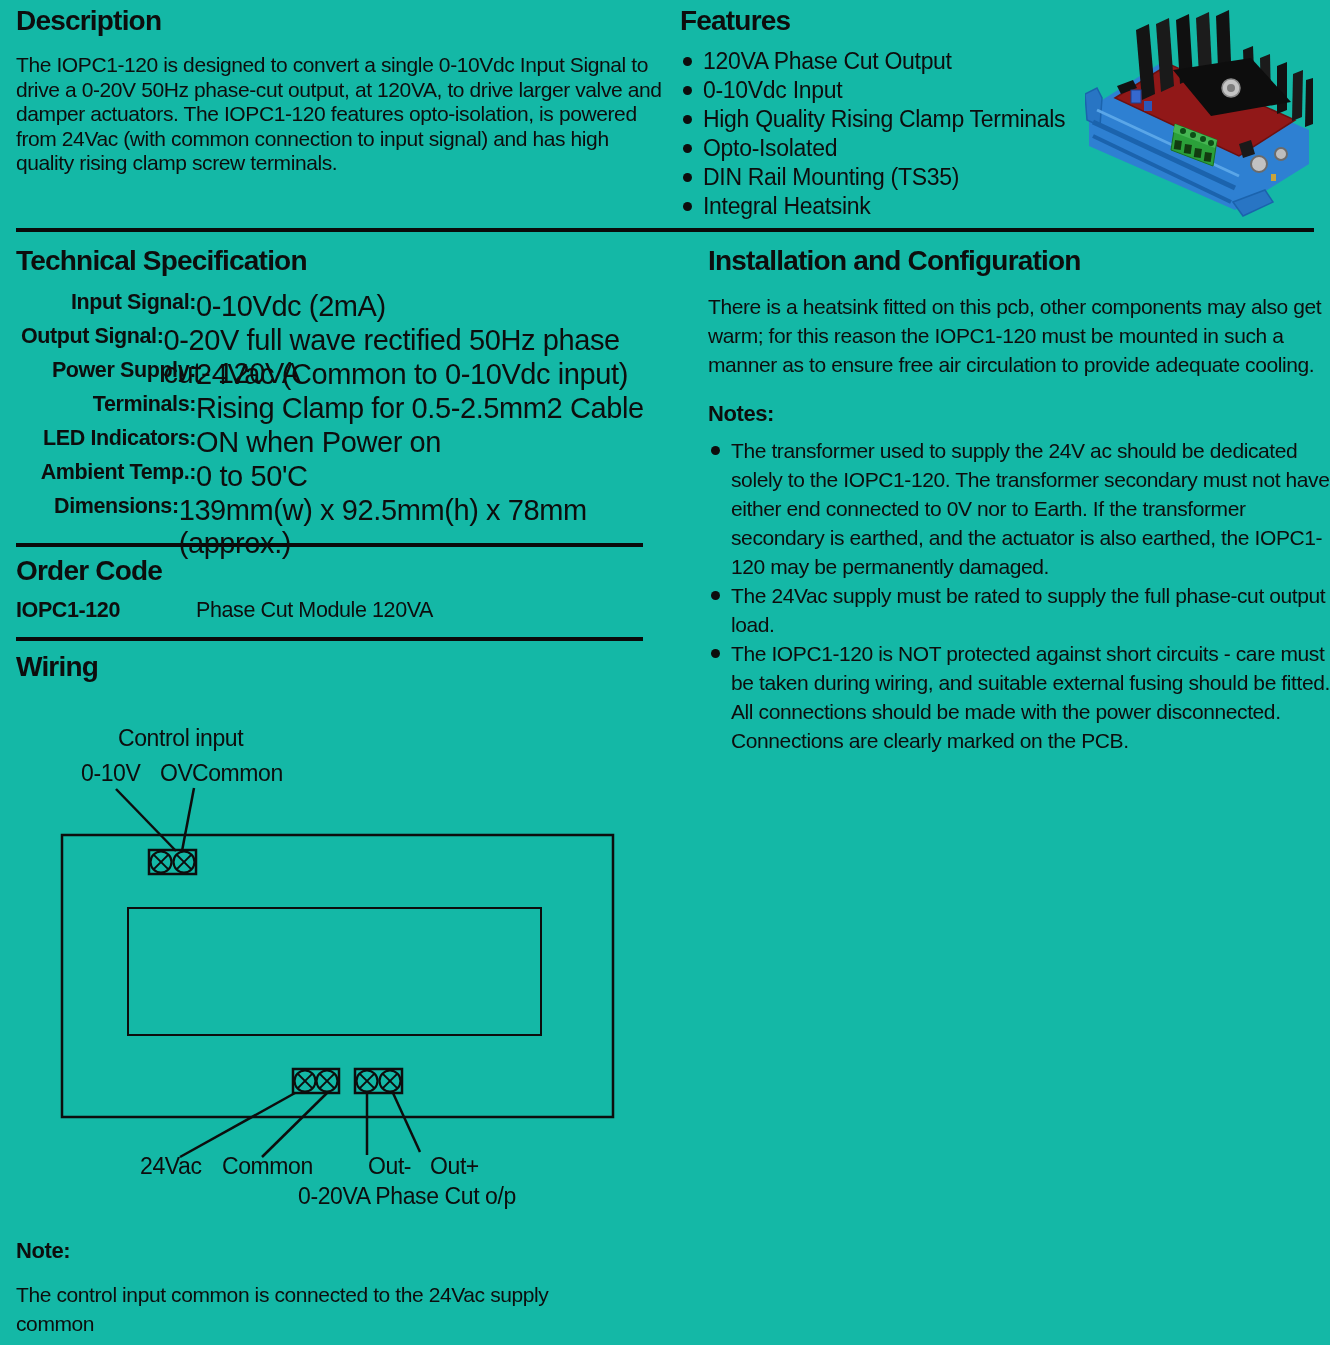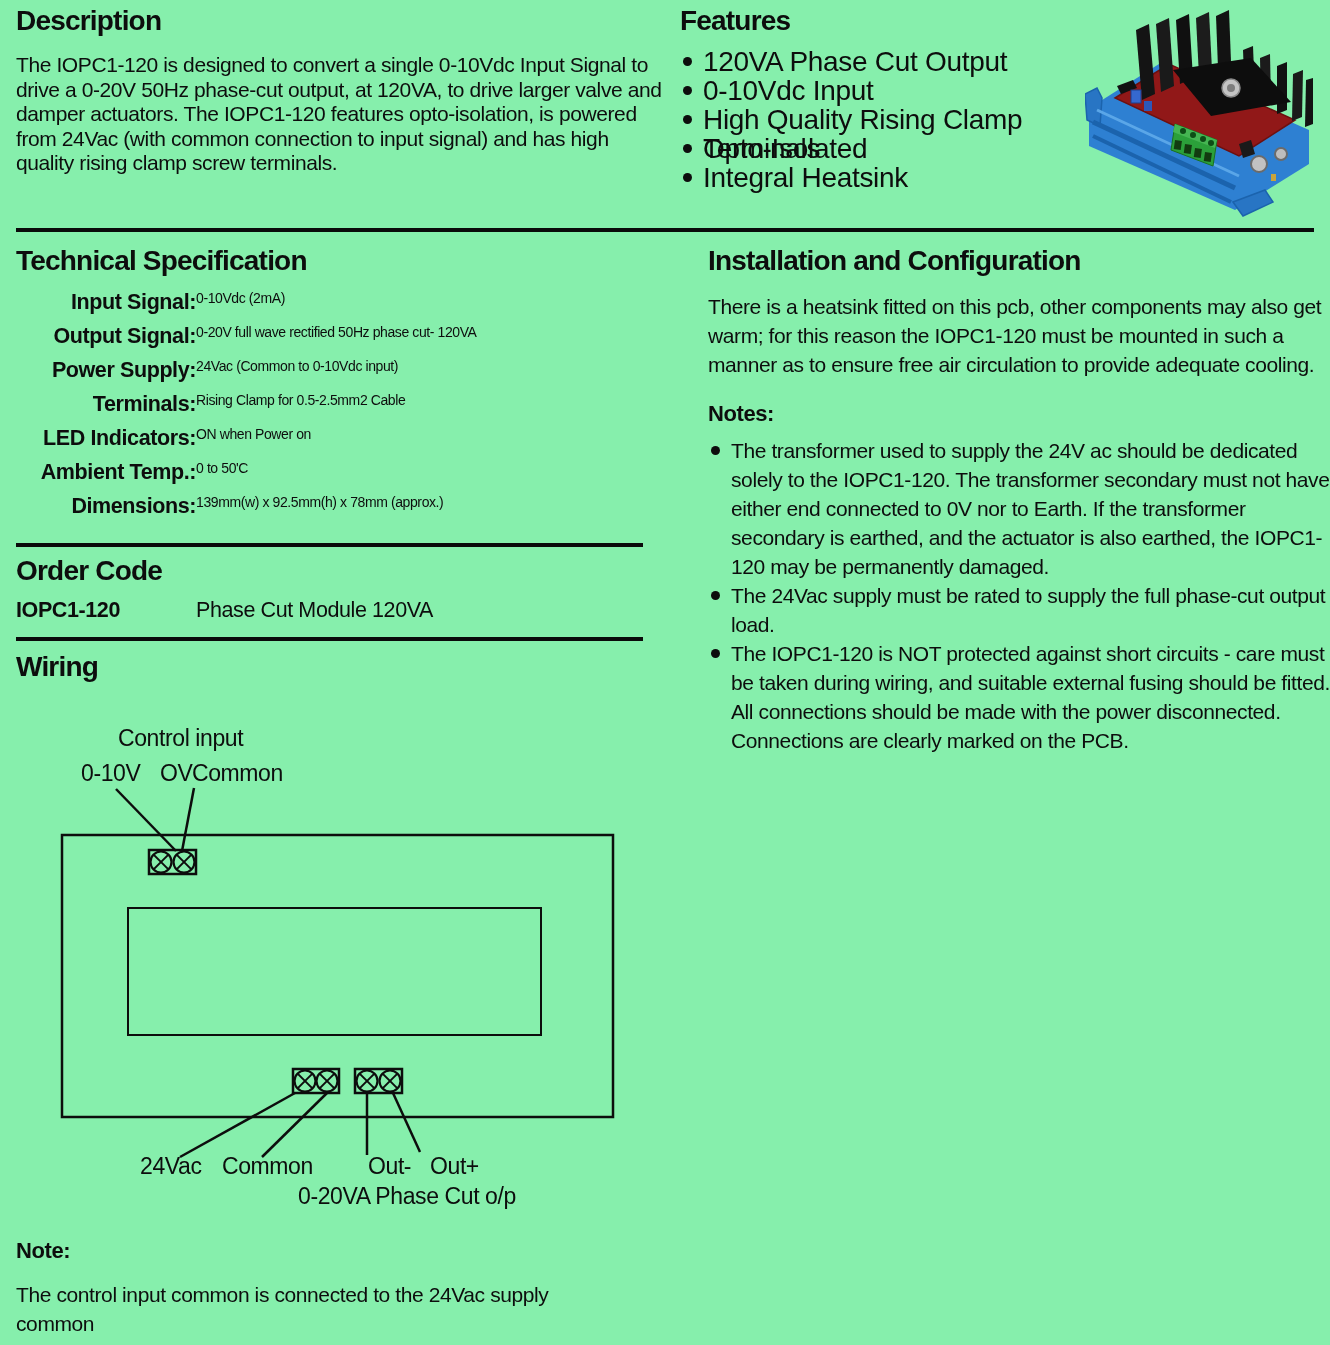--- a/index.html
+++ b/index.html
@@ -1,35 +1,35 @@
 <!DOCTYPE html>
 <html><head>
 <meta charset="utf-8">
 <style>
   html,body{margin:0;padding:0;background:#fff;}
-  .page{position:relative;width:1330px;height:1345px;background:#86efac;
+  .page{position:relative;width:1330px;height:1345px;background:#14b8a6;
         font-family:"Liberation Sans",sans-serif;color:#0d0d0d;overflow:hidden;}
   .abs{position:absolute;}
   .sec-heading{font-size:28px;font-weight:bold;letter-spacing:-0.8px;line-height:30px;margin:0;}
   .sub-heading{font-size:22px;font-weight:bold;letter-spacing:-0.4px;margin:0;}
   .body-text{font-size:21px;line-height:24.5px;letter-spacing:-0.4px;}
   .body-text-loose{font-size:21px;line-height:29px;letter-spacing:-0.4px;}
   .rule{position:absolute;left:16px;background:#0a0a0a;height:4px;}
   .rule.full{width:1298px;}
   .rule.half{width:627px;}
   
   .blist{list-style:none;margin:0;padding:0;}
   .blist li{position:relative;padding-left:23px;}
   .blist li .dot{position:absolute;left:3px;top:10px;width:9px;height:9px;border-radius:50%;background:#0d0d0d;}
-  .feat li{height:29px;font-size:28px;letter-spacing:-0.3px;line-height:29px;}
+  .feat li{height:29px;font-size:23px;letter-spacing:-0.3px;line-height:29px;}
   .notes li{font-size:21px;line-height:29px;letter-spacing:-0.4px;margin:0;}
   
   .spec-row{display:flex;height:34px;align-items:flex-start;}
   .spec-label{width:180px;font-weight:bold;font-size:21.5px;letter-spacing:-0.4px;text-align:right;}
-  .spec-value{font-size:14px;letter-spacing:-0.4px;}
+  .spec-value{font-size:29px;letter-spacing:-0.4px;}
   .order-row{display:flex;}
   .order-code{width:180px;font-weight:bold;font-size:21.5px;letter-spacing:-0.4px;}
   .order-desc{font-size:21.5px;letter-spacing:-0.4px;}
   
   .wlabel{position:absolute;font-size:23px;letter-spacing:-0.4px;white-space:nowrap;}
 </style>
 </head>
 <body>
 
 <div class="page">
@@ -39,20 +39,21 @@
     <div class="body-text" style="margin-top:17px;">The IOPC1-120 is designed to convert a single  0-10Vdc Input Signal to drive a 0-20V 50Hz phase-cut output, at 120VA, to drive larger valve and damper actuators. The IOPC1-120 features opto-isolation, is powered from 24Vac (with common connection to input signal) and has high quality rising clamp screw terminals.</div>
   </div>
 
   <div class="abs" style="left:680px;top:6px;width:400px;">
     <h2 class="sec-heading">Features</h2>
     <ul class="blist feat" style="margin-top:11px;">
       <li><span class="dot"></span><span>120VA Phase Cut Output</span></li>
       <li><span class="dot"></span><span>0-10Vdc Input</span></li>
       <li><span class="dot"></span><span>High Quality Rising Clamp Terminals</span></li>
       <li><span class="dot"></span><span>Opto-Isolated</span></li>
+      <li><span class="dot"></span><span>DIN Rail Mounting (TS35)</span></li>
       <li><span class="dot"></span><span>Integral Heatsink</span></li>
     </ul>
   </div>
 
   <div class="abs" style="left:1085px;top:8px;width:228px;height:210px;">
     <svg width="228" height="210" viewBox="0 0 228 210">
 
       <polygon points="4,104 14,94 74,56 224,122 224,156 150,202 4,138" fill="#2e80d2"></polygon>
       <polygon points="0,86 12,80 17,90 15,118 2,112" fill="#2875c4" stroke="#1b63ad" stroke-width="1.5"></polygon>
       <polygon points="148,194 180,182 188,194 158,208" fill="#2875c4" stroke="#1b63ad" stroke-width="1.5"></polygon>

